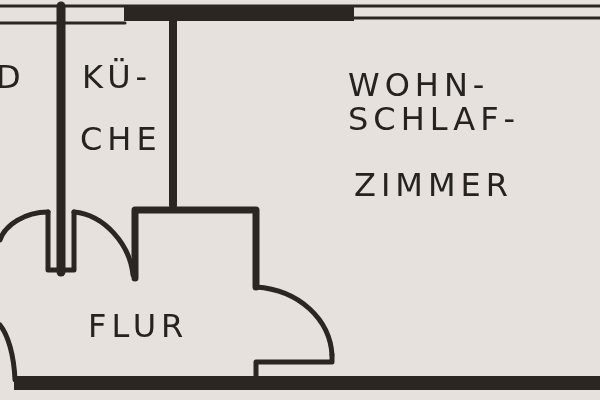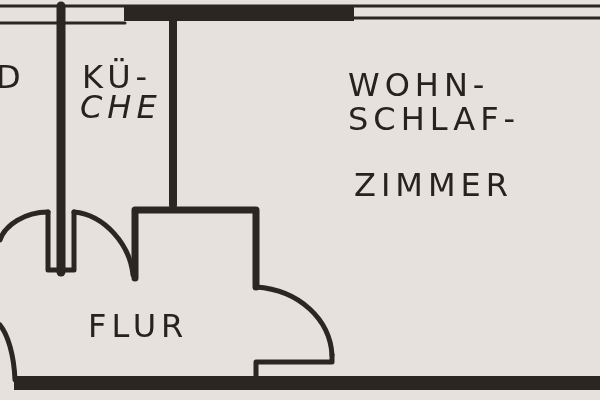--- a/index.html
+++ b/index.html
@@ -43,17 +43,17 @@
     </g>
 
     <path d="M0,325 C8,335 14,355 15,380" stroke-width="5"></path>
 
     <rect x="14" y="376" width="586" height="14" fill="#2b2622" stroke="none"></rect>
   </g>
 </svg>
 
 <div class="lbl" style="left:-4px; top:54px;">D</div>
 <div class="lbl" style="left:82px; top:54px;">KÜ-</div>
-<div class="lbl" style="left:80px; top:84px;font-style:italic;">CHE</div>
+<div class="lbl" style="left:80px; top:116px;">CHE</div>
 <div class="lbl" style="left:348px; top:62px;">WOHN-</div>
 <div class="lbl" style="left:348px; top:96px;">SCHLAF-</div>
 <div class="lbl" style="left:348px; top:162px;margin-left:6px;">ZIMMER</div>
 <div class="lbl" style="left:88px; top:303px;">FLUR</div>
 
 </body></html>

